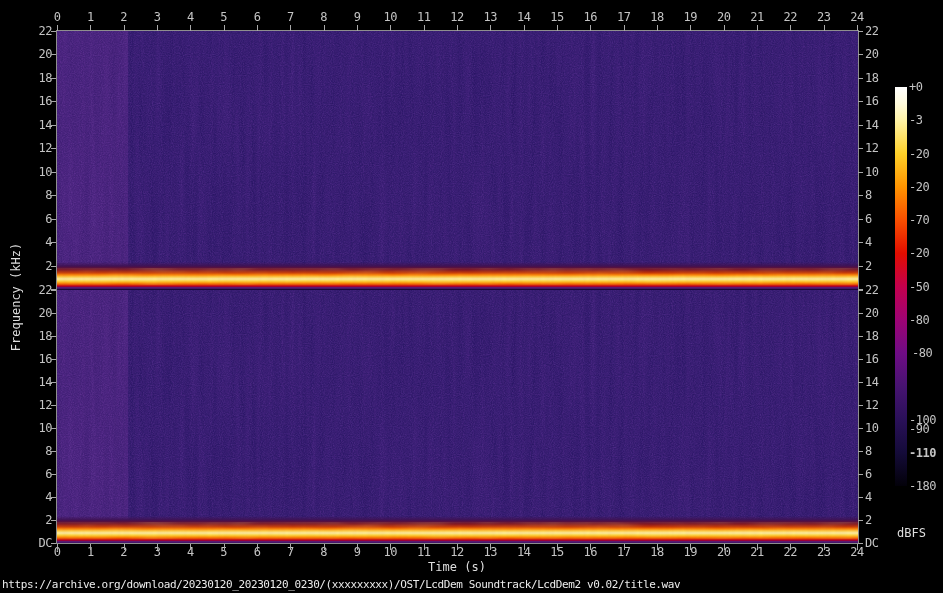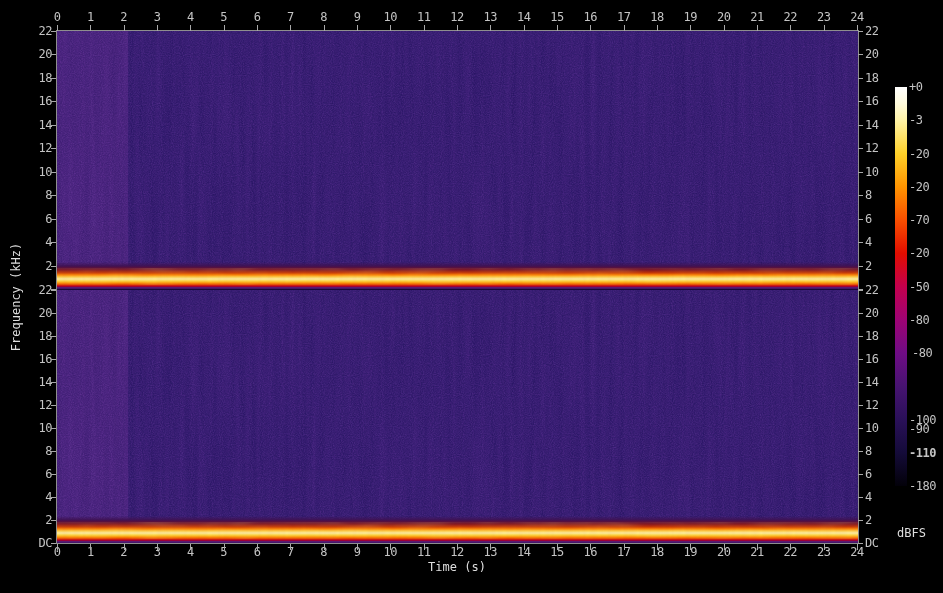--- a/index.html
+++ b/index.html
@@ -88,20 +88,21 @@
       </svg>
     </div>
 
   </div>
 
   <div class="colorbar" style="background: linear-gradient(rgb(255, 255, 255) 0%, rgb(255, 251, 220) 4.2%, rgb(255, 243, 166) 8.3%, rgb(255, 209, 41) 16.7%, rgb(255, 148, 0) 25%, rgb(250, 79, 0) 33.3%, rgb(225, 13, 0) 41.7%, rgb(196, 0, 77) 50%, rgb(158, 3, 116) 58.3%, rgb(111, 12, 133) 66.7%, rgb(71, 19, 113) 75%, rgb(42, 16, 89) 83.3%, rgb(20, 11, 57) 91.7%, rgb(3, 1, 9) 100%);"></div>
   <div class="dbfs-label">dBFS</div>
 
   <div class="time-label">Time (s)</div>
 
+  <div class="footer-url">https://archive.org/download/20230120_20230120_0230/(xxxxxxxxx)/OST/LcdDem Soundtrack/LcdDem2 v0.02/title.wav</div>
 
 <div class="tick-label" style="left: 42px; top: 11px; width: 30px; text-align: center;">0</div>
     <div class="tick-mark" style="left: 57px; top: 25px; width: 1px; height: 6px;"></div>
     <div class="tick-label" style="left: 42px; top: 546px; width: 30px; text-align: center;">0</div>
     <div class="tick-mark" style="left: 57px; top: 544px; width: 1px; height: 6px;"></div>
     <div class="tick-label" style="left: 75.3333px; top: 11px; width: 30px; text-align: center;">1</div>
     <div class="tick-mark" style="left: 90.3333px; top: 25px; width: 1px; height: 6px;"></div>
     <div class="tick-label" style="left: 75.3333px; top: 546px; width: 30px; text-align: center;">1</div>
     <div class="tick-mark" style="left: 90.3333px; top: 544px; width: 1px; height: 6px;"></div>
     <div class="tick-label" style="left: 108.667px; top: 11px; width: 30px; text-align: center;">2</div>

